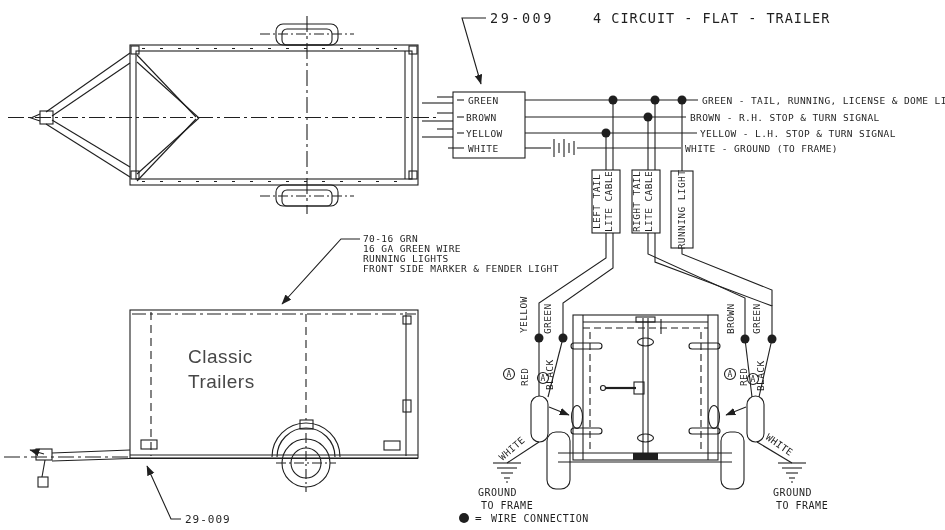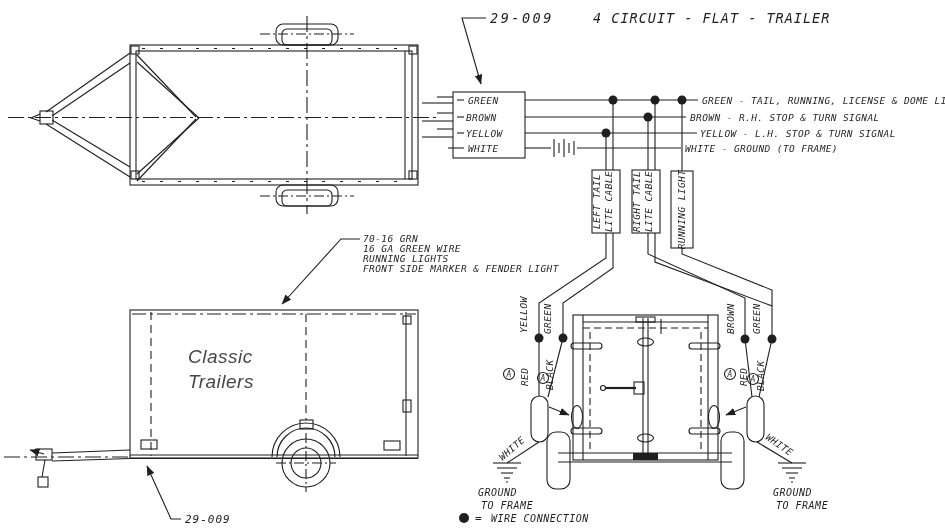--- a/index.html
+++ b/index.html
@@ -1,17 +1,17 @@
 <!DOCTYPE html>
 <html style="--ink: #1f1f1f; --paper: #ffffff; --muted: #474747;"><head>
 <meta charset="utf-8">
 <style>
   :root { --ink:#1f1f1f; --paper:#ffffff; --muted:#474747; }
   html,body { margin:0; padding:0; background:var(--paper); }
-  .stage { width:945px; height:530px; position:relative; background:var(--paper); overflow:hidden;font-style:italic; }
+  .stage { width:945px; height:530px; position:relative; background:var(--paper); overflow:hidden; }
   svg { display:block; }
   .ln { stroke:var(--ink); fill:none; stroke-width:1.1; }
   .thick { stroke-width:2.2; }
   .fill { fill:var(--ink); stroke:none; }
   .dot { fill:var(--ink); stroke:none; }
   text { font-family:"DejaVu Sans Mono","Liberation Mono",monospace; fill:var(--ink); stroke:none; }
   .t9  { font-size:9.5px; letter-spacing:0.4px; }
   .t10 { font-size:10px; letter-spacing:0.5px; }
   .t11 { font-size:11px; letter-spacing:1px; }
   .t14 { font-size:13.5px; letter-spacing:1px; }

